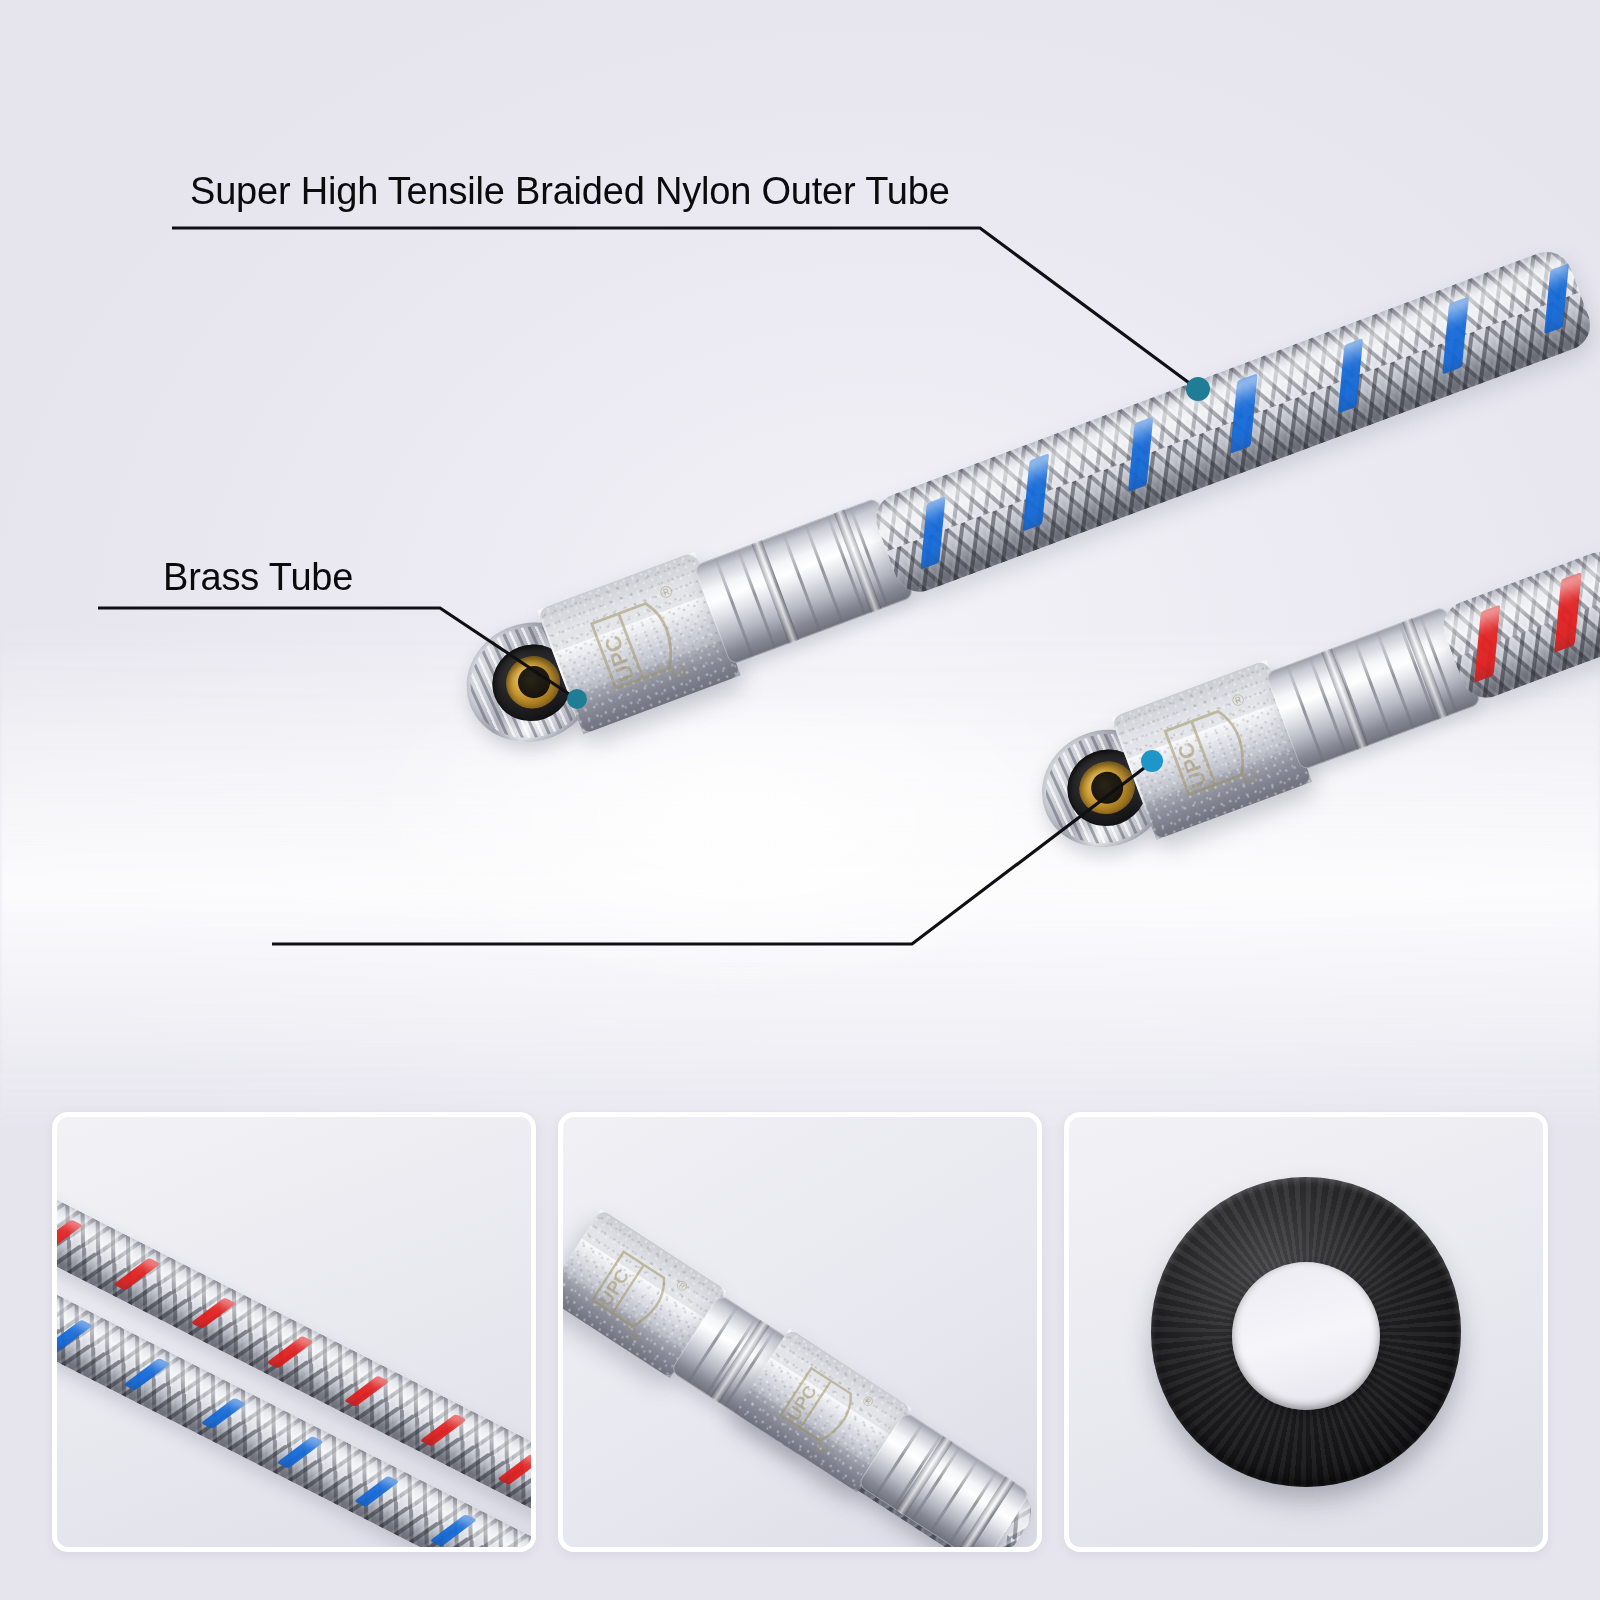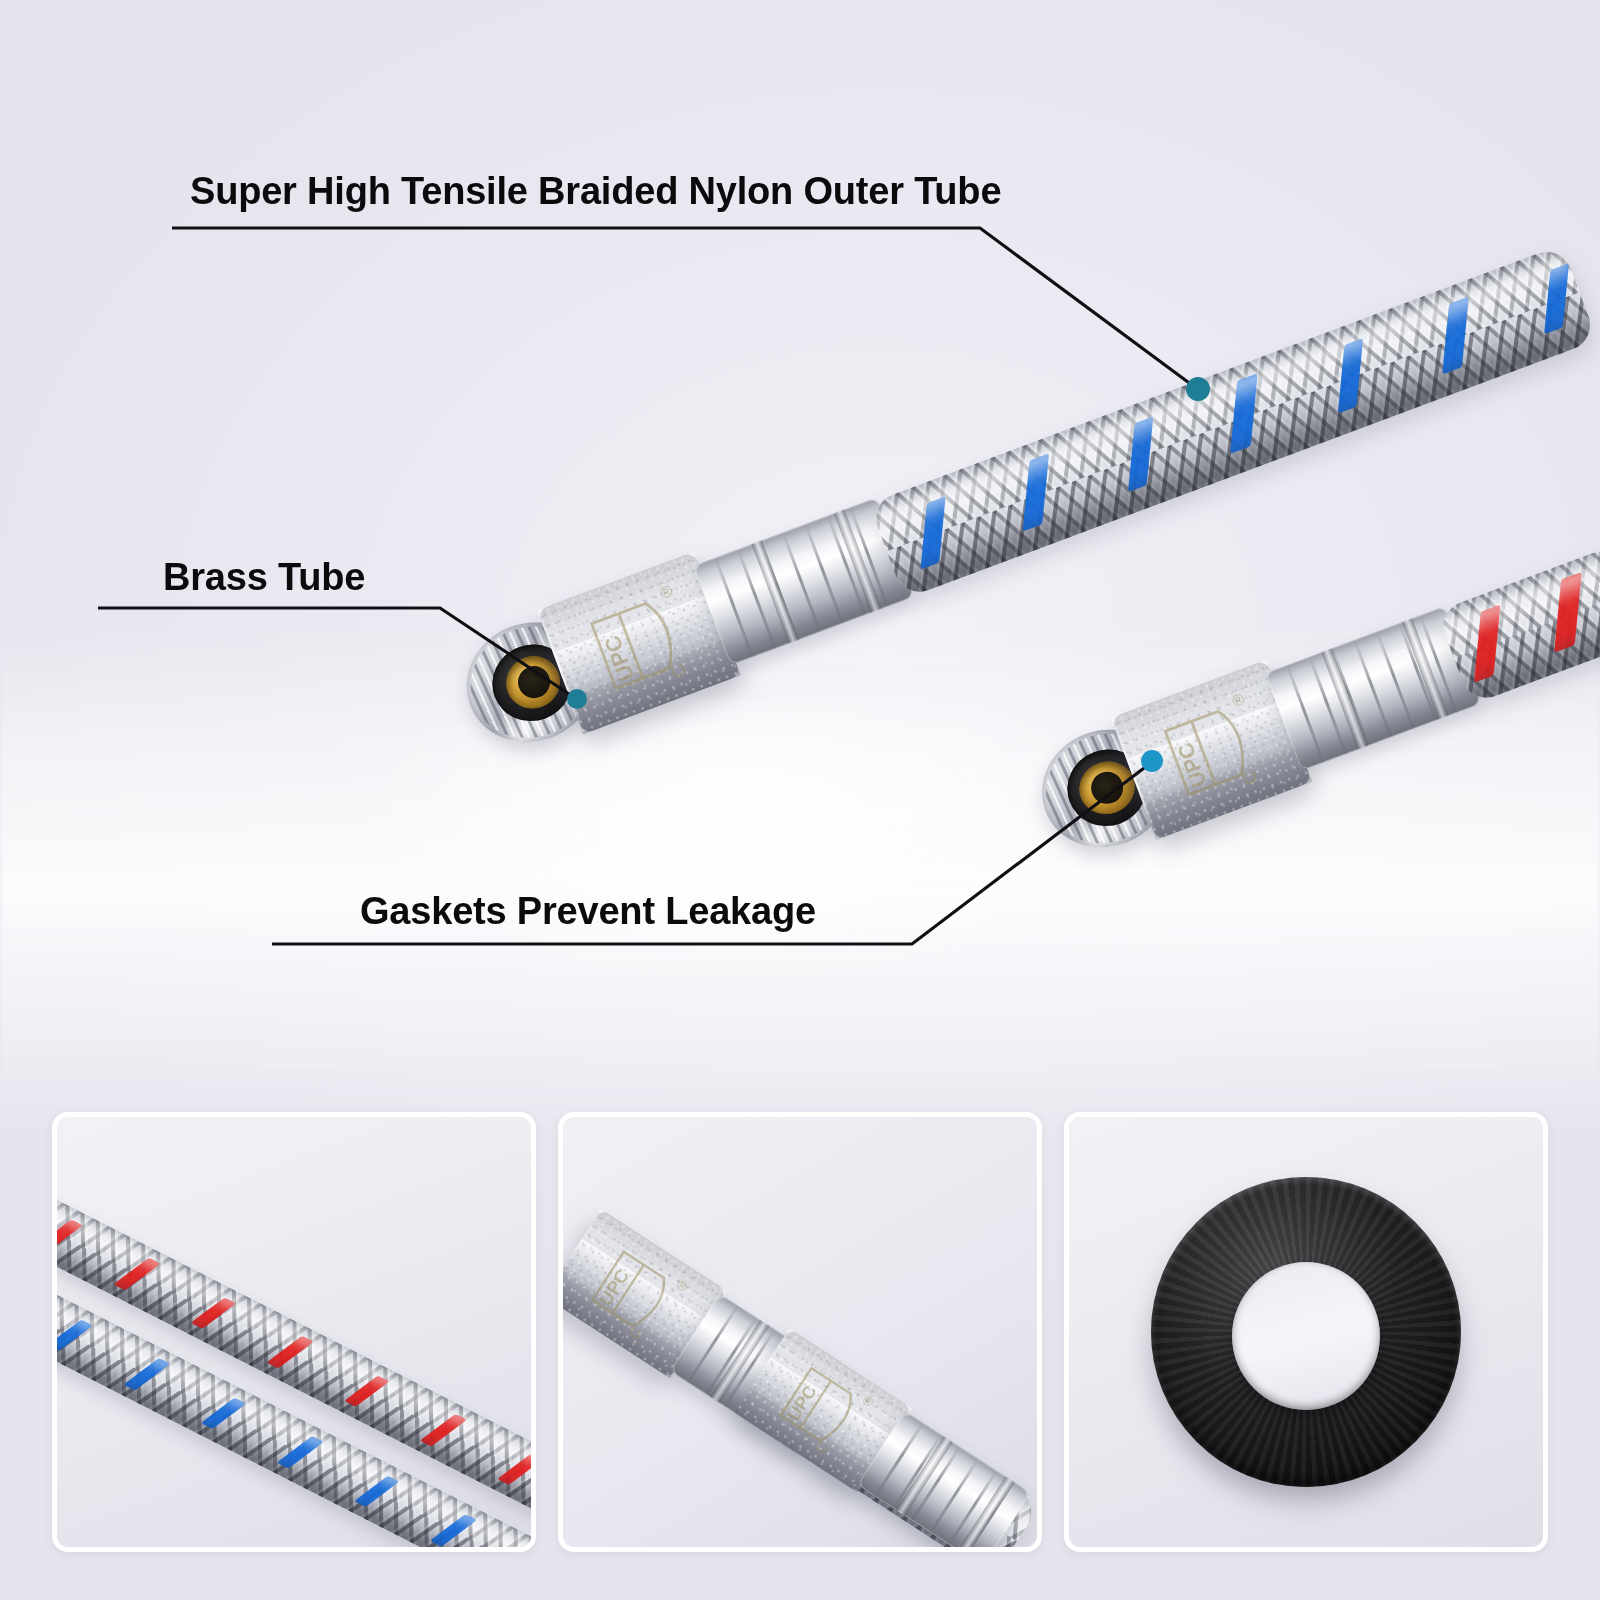--- a/index.html
+++ b/index.html
@@ -211,21 +211,21 @@
   }
 
   
   .upc-stamp { position: absolute; opacity: .52; }
   .upc-stamp svg { display: block; width: 100%; height: 100%; }
 
   
   .callout-text {
     position: absolute;
     color: #0b0b0d;
-    font-weight: bold;
+    font-weight: normal;
     letter-spacing: -0.2px;
     white-space: nowrap;
     font-family: "Liberation Sans", sans-serif;
   }
   .leader-svg { position: absolute; left: 0; top: 0; width: 1600px; height: 1600px; pointer-events: none; }
 
   
   .thumbs {
     position: absolute;
     left: 52px; top: 1112px;
@@ -425,21 +425,20 @@
     <circle cx="577" cy="699" r="10" fill="#1f7e96"></circle>
 
     <polyline points="272,944 912,944 1152,762" fill="none" stroke="#101014" stroke-width="3.2" stroke-linejoin="miter"></polyline>
     <circle cx="1152" cy="761" r="11" fill="#1f96c8"></circle>
   </svg>
 
   <div class="callout-text" style="left:190px; top:170px; font-size:38px;">Super High Tensile Braided Nylon Outer Tube</div>
 
   <div class="callout-text" style="left:163px; top:556px; font-size:38px;">Brass Tube</div>
 
-  <div class="callout-text" style="left:360px; top:890px; font-size:38px;">Gaskets Prevent Leakage</div>
 
   <div class="thumbs">
 
     <div class="thumb">
 
       <div class="t1-hose" style="left:-40px; top:66px; width:640px; transform: rotate(27deg);">
         <div class="braid-base" style="position:absolute;inset:0;"></div>
         <div class="braid-weave" style="position:absolute;left:0;right:0;top:0;bottom:50%;"></div>
         <div class="braid-weave half-bot" style="position:absolute;left:0;right:0;top:50%;bottom:0;"></div>
         <div class="braid-stripes">

